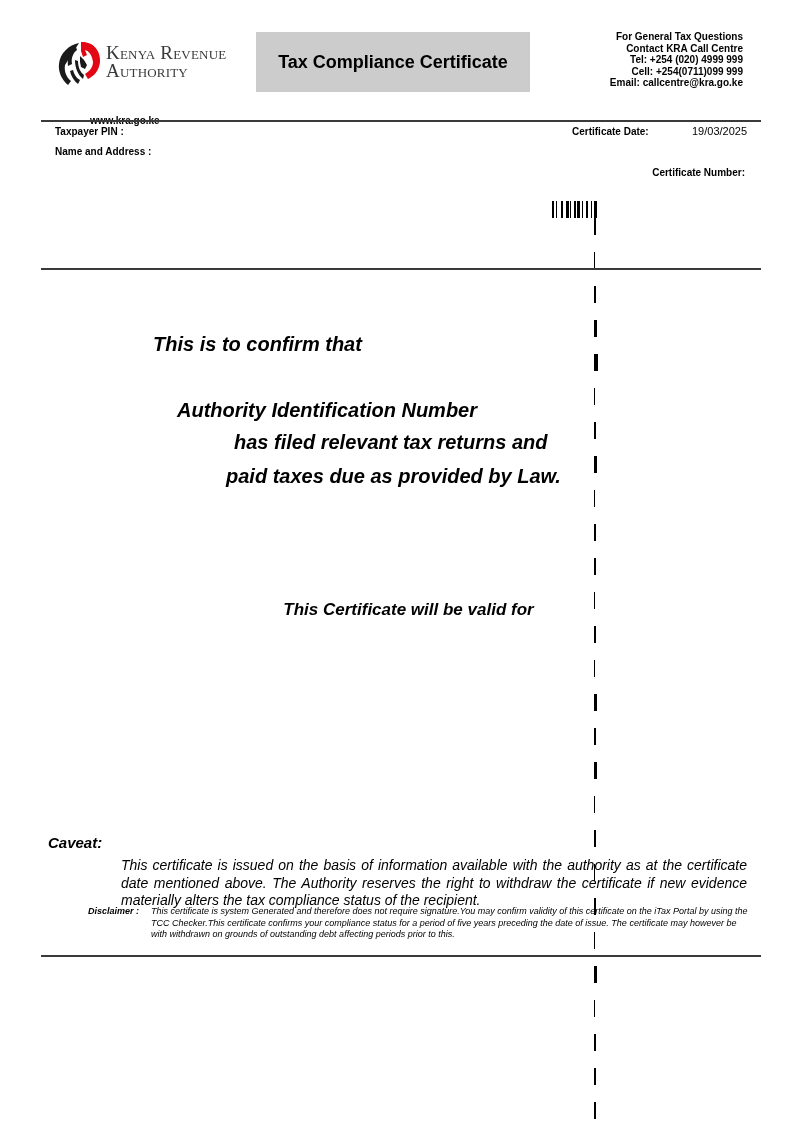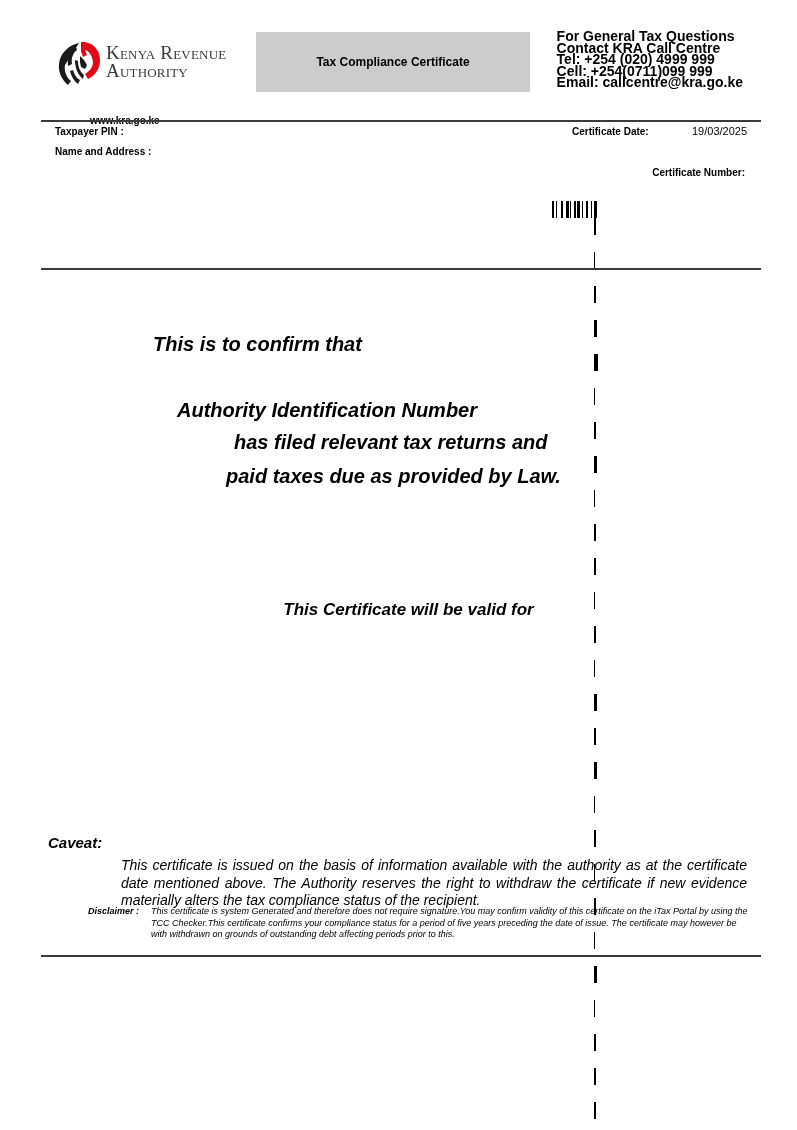--- a/index.html
+++ b/index.html
@@ -5,22 +5,22 @@
     html, body { margin: 0; padding: 0; background: #ffffff; }
     body { width: 797px; height: 1130px; position: relative; overflow: hidden; font-family: "Liberation Sans", sans-serif; color: #000; }
     .abs { position: absolute; }
     .logo { left: 54px; top: 38px; width: 190px; height: 54px; }
     .logo-emblem { position: absolute; left: 0; top: 0; width: 50px; height: 50px; }
     .logo-text { position: absolute; left: 52px; top: 6px; font-family: "Liberation Serif", serif; color: #3a3a3a; line-height: 18px; letter-spacing: 0.2px; }
     .logo-text .l1 { font-size: 19px; white-space: nowrap; text-align: right; }
     .logo-text .l2 { font-size: 19px; white-space: nowrap; }
     .site { left: 90px; top: 115px; font-size: 10px; font-weight: bold; }
     .title-box { left: 256px; top: 32px; width: 274px; height: 60px; background: #cccccc; display: flex; align-items: center; justify-content: center; }
-    .title-box span { font-size: 12px; font-weight: bold; text-align: center; }
-    .contact { right: 54px; top: 31px; font-size: 14px; font-weight: bold; line-height: 11.5px; }
+    .title-box span { font-size: 18px; font-weight: bold; text-align: center; }
+    .contact { right: 54px; top: 31px; text-align: right; font-size: 10px; font-weight: bold; line-height: 11.5px; }
     .rule { left: 41px; width: 720px; height: 2px; background: #3a3a3a; }
     .label-b { font-size: 10px; font-weight: bold; }
     .cert-date-val { left: 692px; top: 125px; font-size: 11px; }
     .barcode { left: 552px; top: 201px; width: 188px; height: 17px; display: flex; align-items: stretch; }
     .barcode i { display: block; background: #000; height: 100%; }
     .barcode b { display: block; height: 100%; }
     .big { font-size: 20px; font-weight: bold; white-space: nowrap; }
     .valid { left: 0; width: 797px; text-align: center; font-size: 17px; font-weight: bold; line-height: 20px; top: 600px; padding-left: 20px; box-sizing: border-box; }
     .caveat-label { left: 48px; top: 834px; font-size: 15px; font-weight: bold; }
     .caveat-text { left: 121px; top: 817px; width: 626px; font-size: 14px; line-height: 17.5px; text-align: justify; text-align-last: left; margin-top: 40px; }

